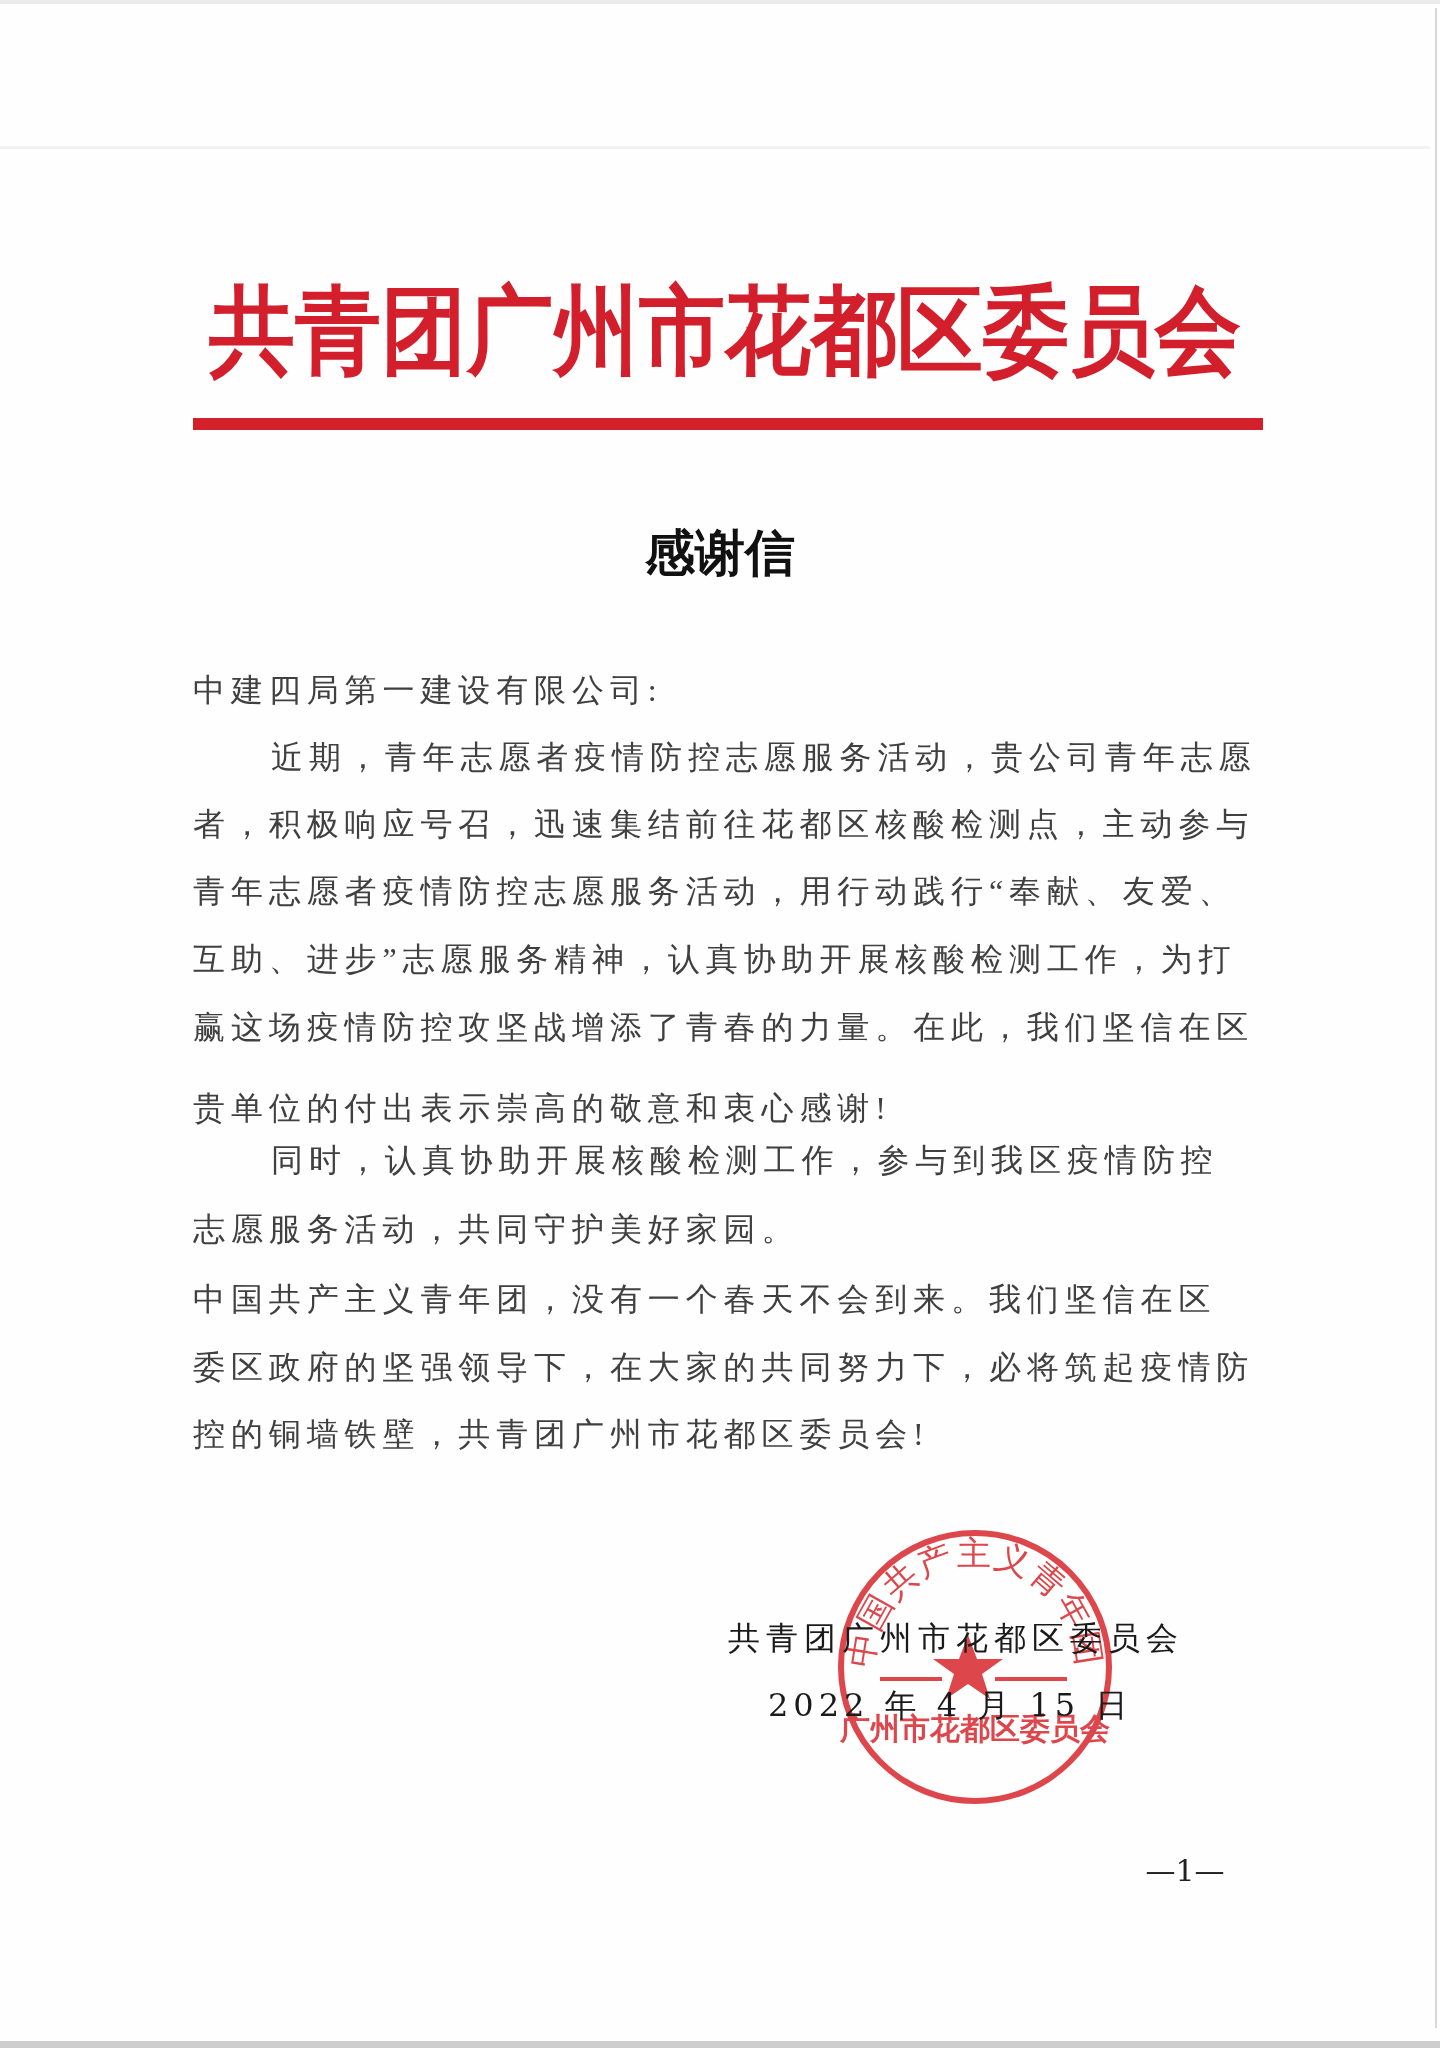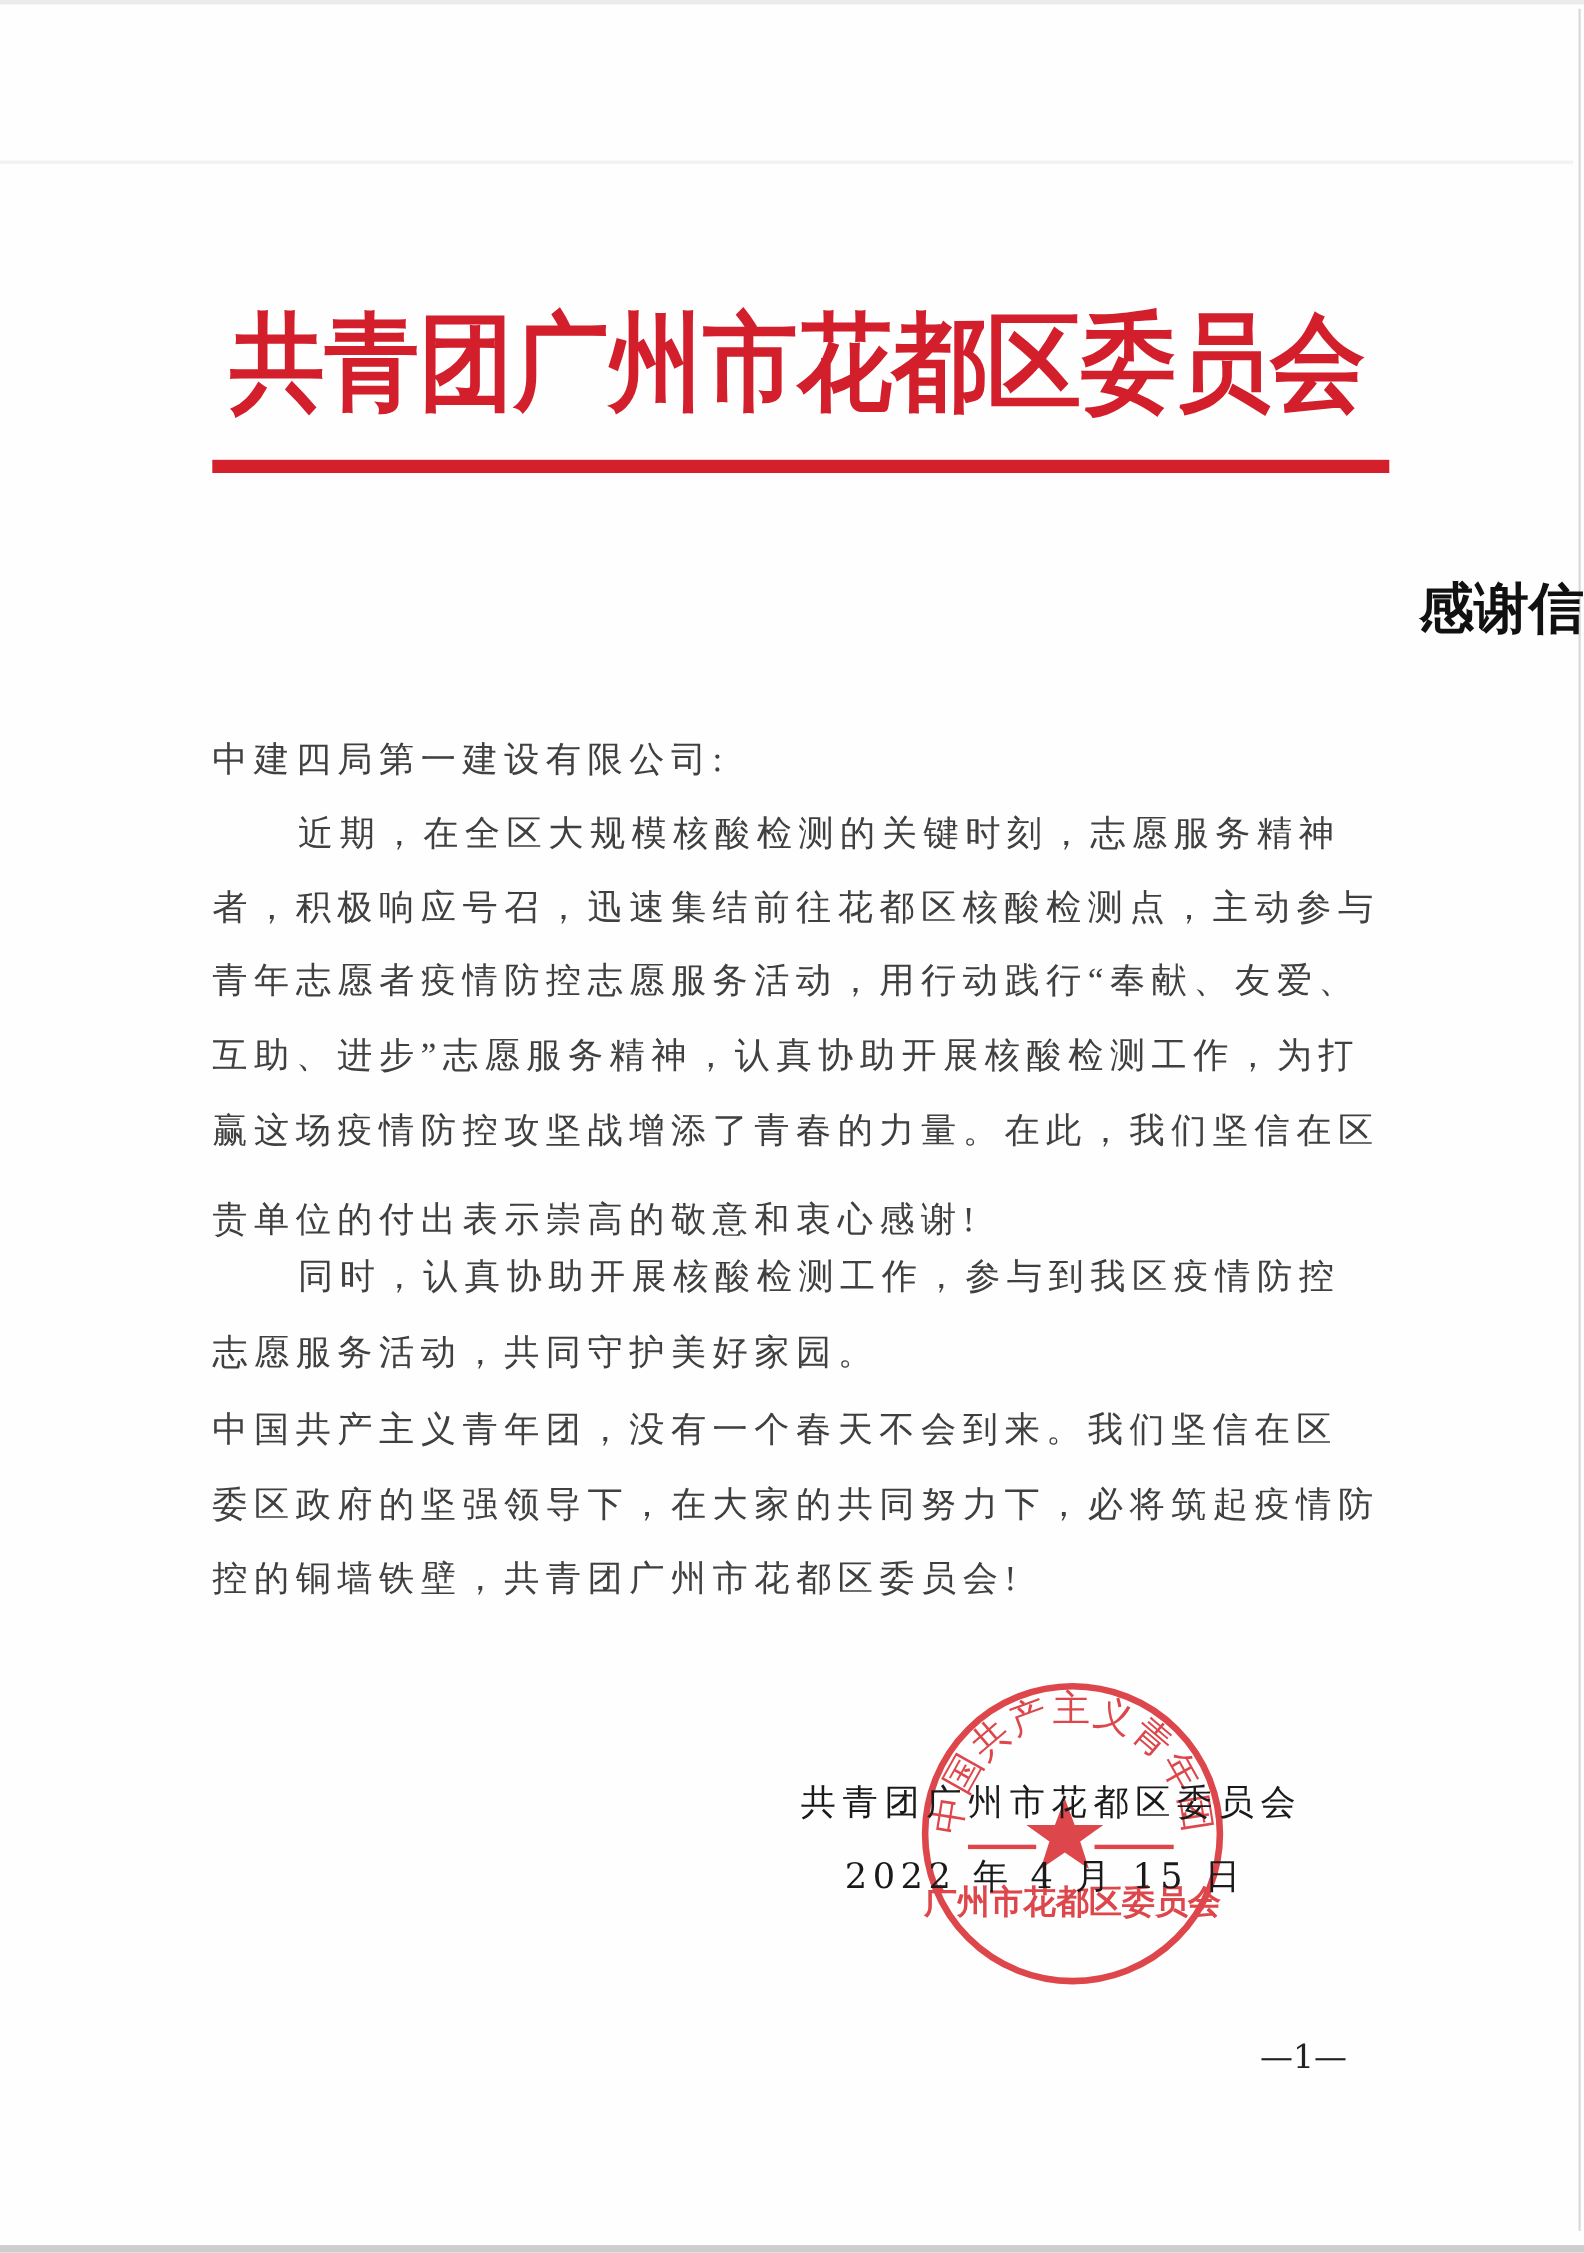--- a/index.html
+++ b/index.html
@@ -16,21 +16,21 @@
   .org-header {
     position: absolute; left: 205px; top: 270px; width: 1040px; height: 120px;
     color: #d21f2b; font-family: "DejaVu Sans", "Liberation Sans", sans-serif;
     font-size: 86px; font-weight: bold; letter-spacing: 0px; line-height: 120px;
     text-align: center; white-space: nowrap;
     transform: scaleY(1.12); transform-origin: center;
   }
   .red-rule { position: absolute; left: 193px; top: 418px; width: 1070px; height: 12px; background: #d3202b; }
 
   .doc-title {
-    position: absolute; left: 0; top: 520px; width: 1440px; text-align: right;
+    position: absolute; left: 0; top: 520px; width: 1440px; text-align: center;
     font-size: 50px; font-weight: bold; color: #111; line-height: 66px;
     font-family: "DejaVu Serif", "Liberation Serif", serif;
   }
 
   .body-line {
     position: absolute; left: 193px; width: 1080px; height: 67px; line-height: 67px;
     font-size: 32px; letter-spacing: 5.9px; color: #404040; white-space: nowrap;
     font-family: Liberation Serif, serif;
   }
   .indent { left: 271px; }
@@ -59,21 +59,21 @@
 <div class="top-band"></div>
 <div class="header-faint"></div>
 <div class="right-edge"></div>
 
 <div class="org-header">共青团广州市花都区委员会</div>
 <div class="red-rule"></div>
 
 <div class="doc-title">感谢信</div>
 
 <div class="body-line" style="top:657px">中建四局第一建设有限公司:</div>
-<div class="body-line indent" style="top:724px; width:1000px">近期，在全区大规模核酸检测的关键时刻，志愿服务精神</div>
+<div class="body-line indent" style="top:724px; width:1000px">近期，青年志愿者疫情防控志愿服务活动，贵公司青年志愿</div>
 <div class="body-line" style="top:791px">者，积极响应号召，迅速集结前往花都区核酸检测点，主动参与</div>
 <div class="body-line" style="top:858px">青年志愿者疫情防控志愿服务活动，用行动践行“奉献、友爱、</div>
 <div class="body-line" style="top:926px">互助、进步”志愿服务精神，认真协助开展核酸检测工作，为打</div>
 <div class="body-line" style="top:994px">赢这场疫情防控攻坚战增添了青春的力量。在此，我们坚信在区</div>
 <div class="body-line" style="top:1075px">贵单位的付出表示崇高的敬意和衷心感谢!</div>
 <div class="body-line indent" style="top:1127px; width:1000px">同时，认真协助开展核酸检测工作，参与到我区疫情防控</div>
 <div class="body-line" style="top:1196px">志愿服务活动，共同守护美好家园。</div>
 <div class="body-line" style="top:1266px">中国共产主义青年团，没有一个春天不会到来。我们坚信在区</div>
 <div class="body-line" style="top:1334px">委区政府的坚强领导下，在大家的共同努力下，必将筑起疫情防</div>
 <div class="body-line" style="top:1401px">控的铜墙铁壁，共青团广州市花都区委员会!</div>

